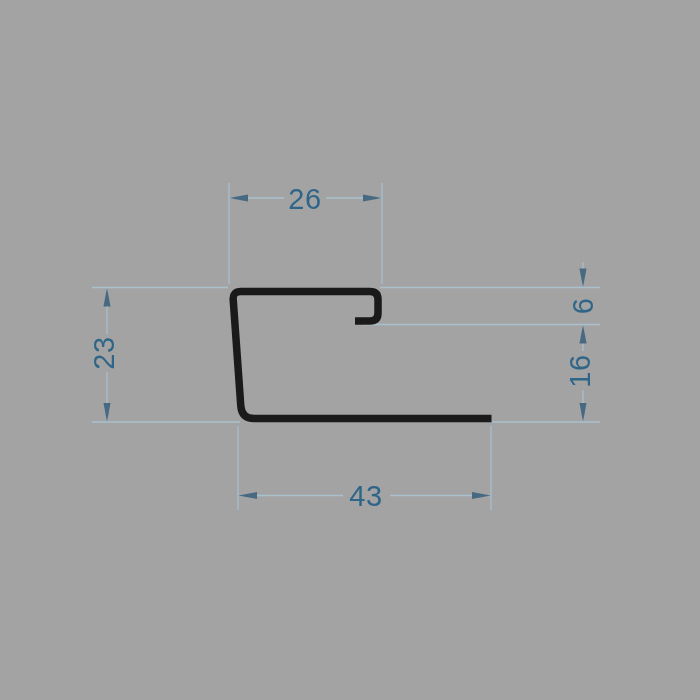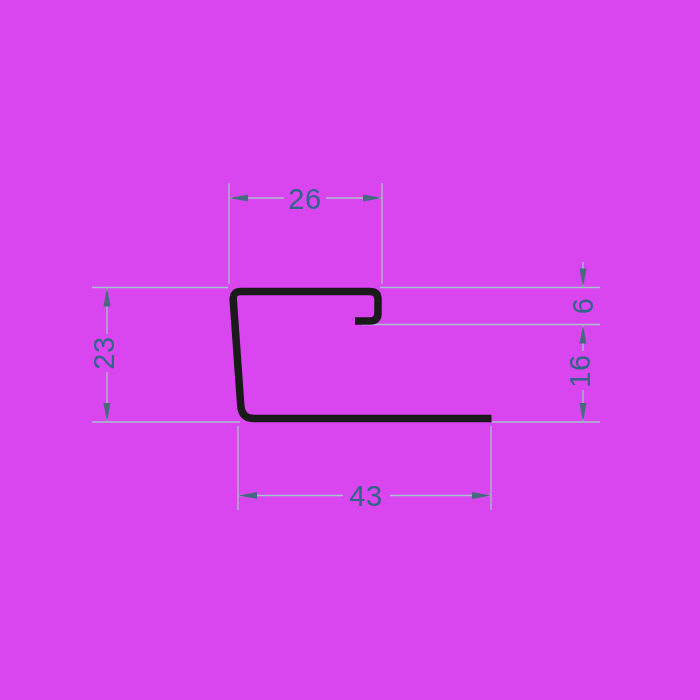--- a/index.html
+++ b/index.html
@@ -7,21 +7,21 @@
     padding: 0;
     width: 700px;
     height: 700px;
     background: #ffffff;
     font-family: "Liberation Sans", sans-serif;
   }
   .canvas {
     position: relative;
     width: 700px;
     height: 700px;
-    background: #d946ef;
+    background: #a3a3a3;
     overflow: hidden;
   }
   svg { display: block; }
   .dim-line {
     stroke: #a9c0cd;
     stroke-width: 1.3;
     fill: none;
   }
   .arrowheads polygon {
     fill: #476a82;

